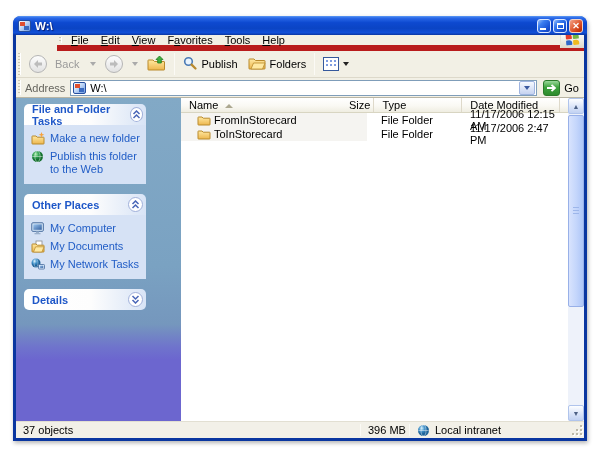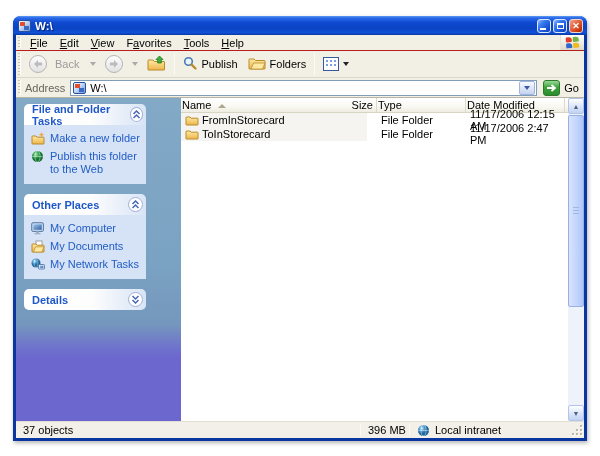--- a/index.html
+++ b/index.html
@@ -29,21 +29,21 @@
   .app-icon::after { content:""; position:absolute; right:1px; bottom:1px; width:5px; height:4px; background:#3a6ac0; }
 
   
   .inner { position:absolute; left:3px; right:3px; top:19px; bottom:3px;
            background:#f2f0e5; display:flex; flex-direction:column; overflow:hidden; }
   .grip { width:3px; align-self:stretch; margin:2px 3px 2px 2px;
           background:repeating-linear-gradient(180deg,#c9c5b4 0 1px,transparent 1px 3px);
           border-right:1px solid #fff; }
 
   
-  .menubar { height:16px; display:flex; align-items:center; border-bottom:1px solid #b91c1c; }
+  .menubar { height:16px; display:flex; align-items:center; border-bottom:6px solid #b91c1c;margin-left:41px; }
   .mi { padding:1px 6px; cursor:default; }
   .flag-tile { margin-left:auto; width:24px; height:15px; display:flex; align-items:center; justify-content:center;
                background:linear-gradient(180deg,#ffffff,#dcd8ca); border-left:1px solid #e6e2d4; }
   .winflag { width:13px; height:12px; display:grid; grid-template-columns:6px 6px; grid-template-rows:5px 5px; gap:1px;
              transform:rotate(-4deg); }
   .winflag i { border-radius:1px 3px 1px 1px; }
   .winflag i:nth-child(1){ background:#e33e2b; } .winflag i:nth-child(2){ background:#71b442; }
   .winflag i:nth-child(3){ background:#2e66c9; } .winflag i:nth-child(4){ background:#efb920; }
 
   
@@ -91,32 +91,32 @@
   .panel-body { background:#d6e2f5; padding:7px 3px 8px 7px; }
   .pitem { display:flex; gap:5px; margin-bottom:5px; color:#215dc6; line-height:13px; }
   .pitem:last-child { margin-bottom:0; }
   .picon { flex:0 0 14px; height:13px; }
 
   
   .list { flex:1; position:relative; background:#fff; }
   .lheader { position:absolute; left:0; top:0; right:16px; height:15px; display:flex;
              background:linear-gradient(180deg,#ffffff,#faf9f4 55%,#efede1);
              border-bottom:1px solid #d8d5c2; }
-  .hc { display:flex; align-items:center; padding-left:1px; }
+  .hc { display:flex; align-items:center; padding-left:8px; }
   .hc-name { width:186px; }
   .hc-size { width:10px; position:relative; border-right:1px solid #ded9ca; }
   .hc-size span { position:absolute; right:3px; top:1px; }
   .hc-type { width:89px; border-right:1px solid #ded9ca; }
   .hc-date { width:99px; border-right:1px solid #ded9ca; }
   .hc-fill { flex:1; }
   .sort-asc { width:0; height:0; border-left:4px solid transparent; border-right:4px solid transparent;
               border-bottom:4px solid #aca890; margin-left:7px; margin-top:1px; }
   .rows { position:absolute; left:0; top:15px; right:16px; }
   .row { height:14px; display:flex; align-items:center; }
-  .cell-name { width:186px; height:14px; background:#f5f4f1; display:flex; align-items:center; gap:3px; padding-left:4px; }
+  .cell-name { width:186px; height:14px; background:#f5f4f1; display:flex; align-items:center; gap:3px; padding-left:16px; }
   .cell-size { width:10px; }
   .cell-type { width:89px; padding-left:4px; }
   .cell-date { width:99px; padding-left:4px; }
 
   
   .vscroll { position:absolute; right:0; top:0; bottom:0; width:16px; background:#eef2fa; }
   .sbtn { position:absolute; left:0; width:16px; height:16px; border:1px solid #b0c4ec; border-radius:2px;
           background:linear-gradient(180deg,#fdfeff,#d7e2f8 60%,#c2d2f2);
           display:flex; align-items:center; justify-content:center; color:#4d6185; font-size:7px; }
   .sbtn.up { top:0; } .sbtn.down { bottom:0; }

